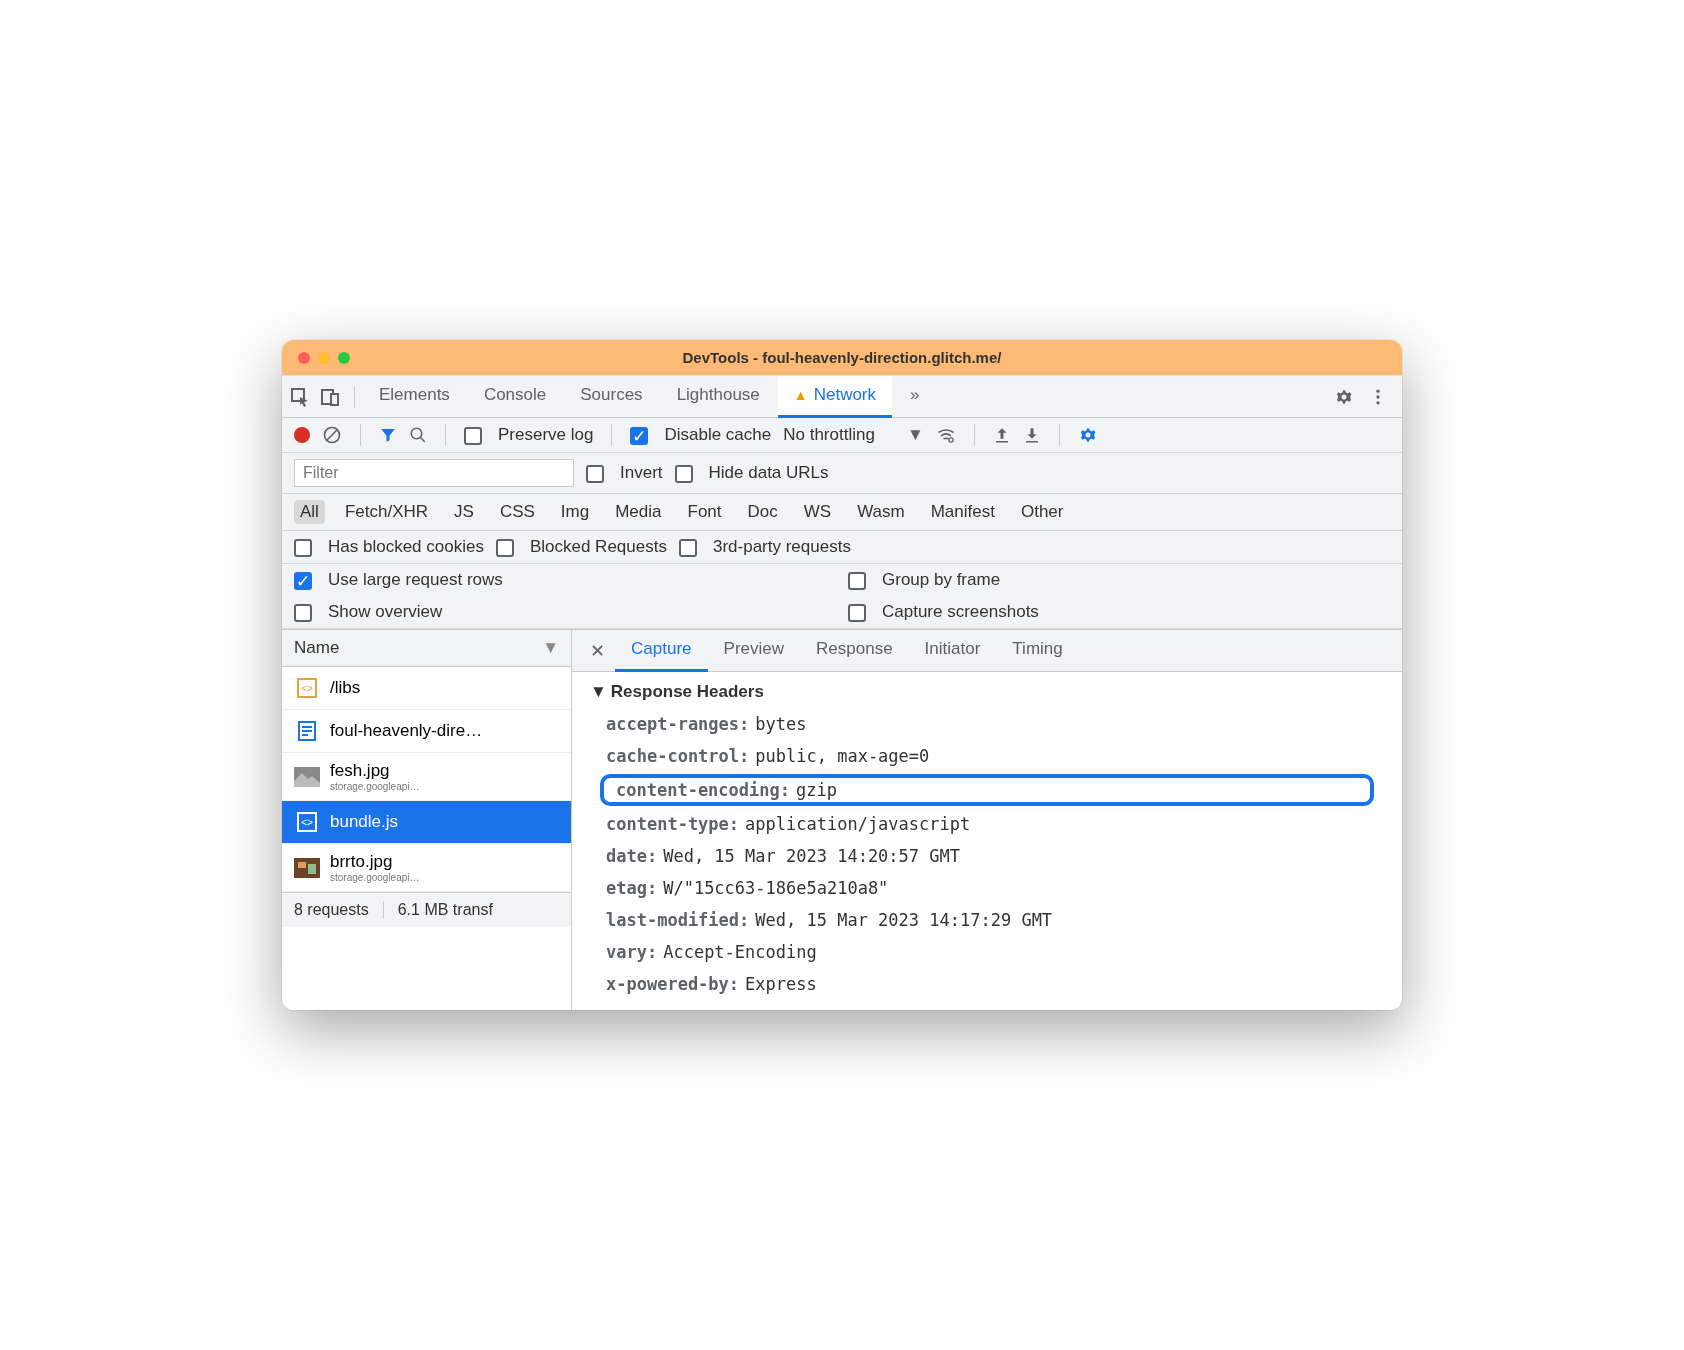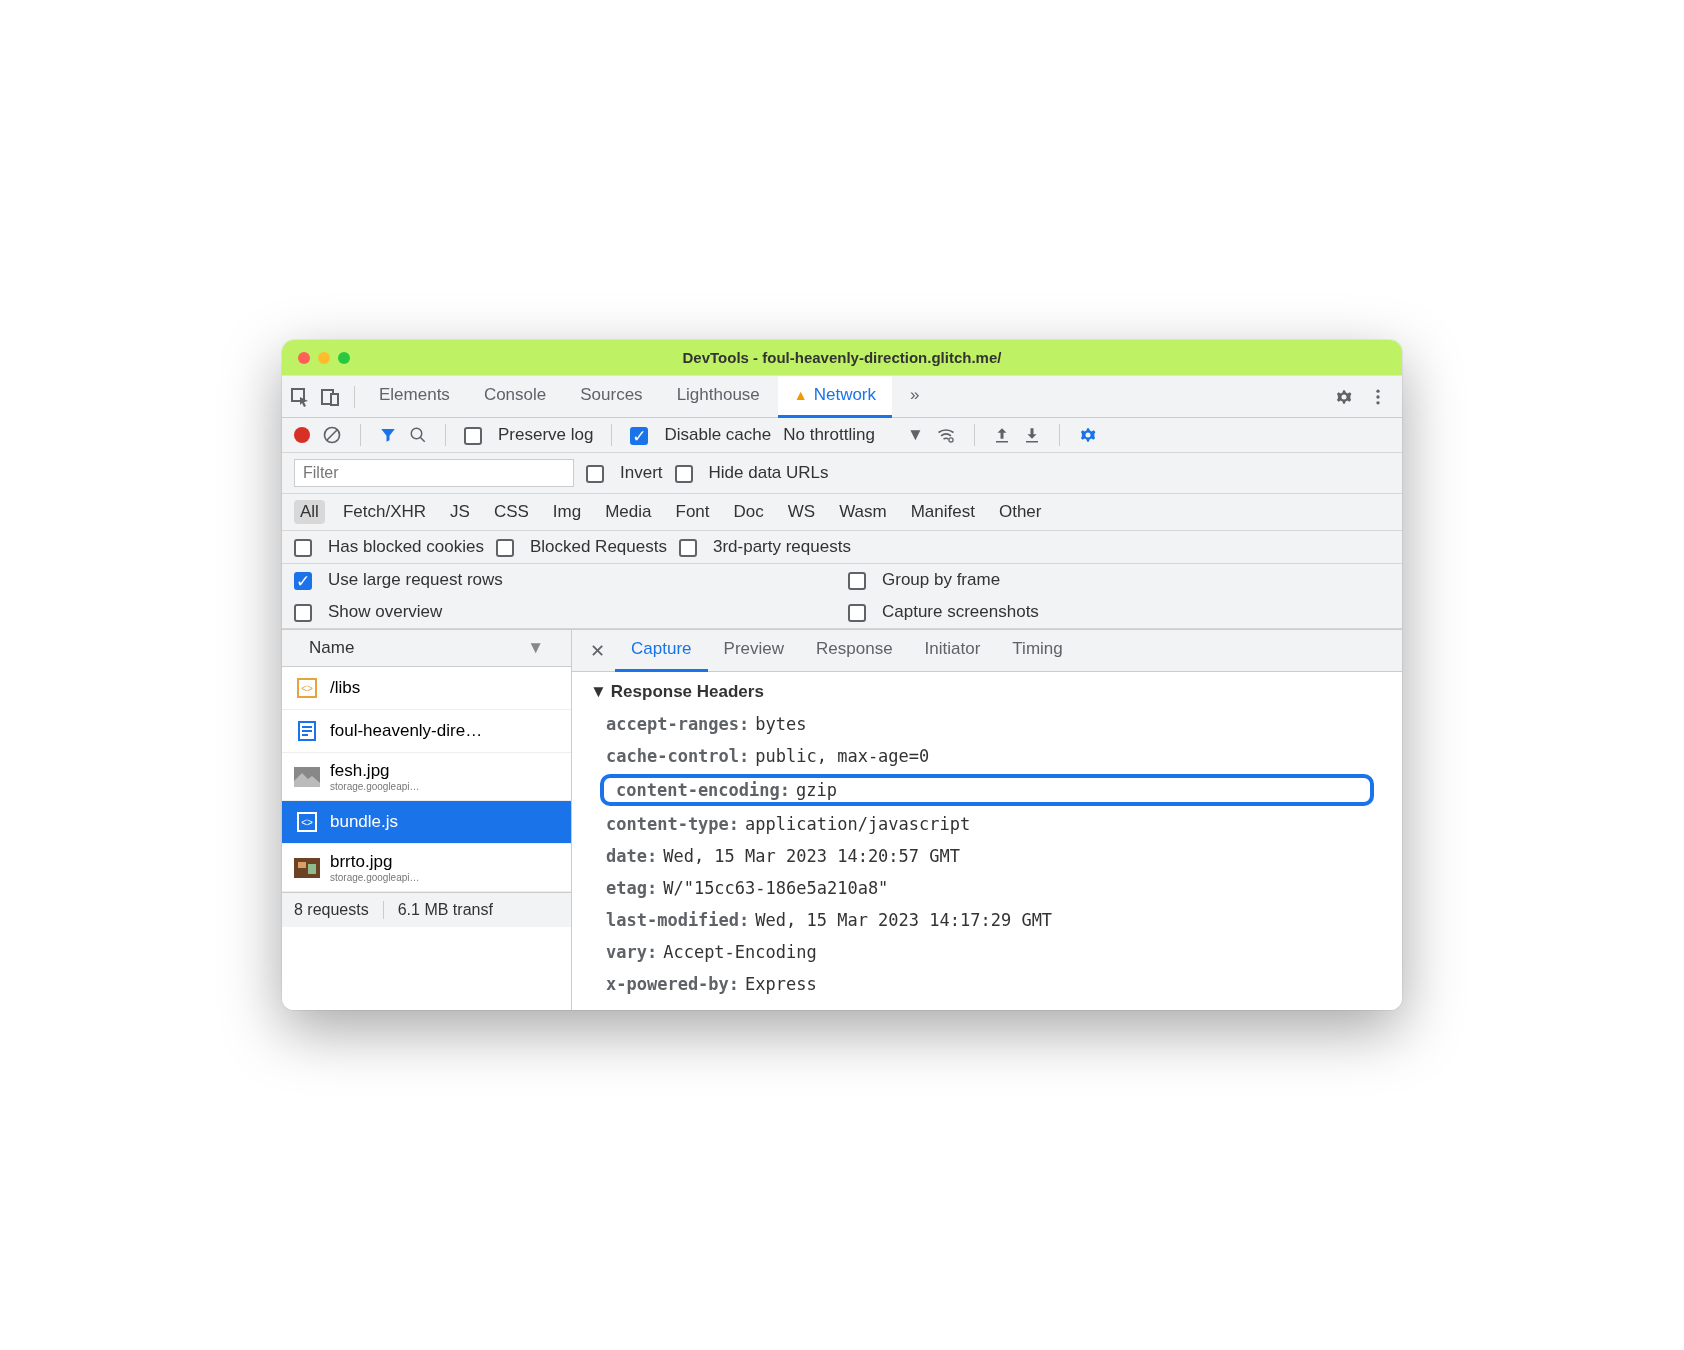--- a/index.html
+++ b/index.html
@@ -16,21 +16,21 @@
     width: 1120px;
     background: #fff;
     border-radius: 12px;
     box-shadow: 0 20px 60px rgba(0,0,0,0.35), 0 0 0 1px rgba(0,0,0,0.05);
     overflow: hidden;
     display: flex;
     flex-direction: column;
   }
   .titlebar {
     height: 36px;
-    background: #bef264;
+    background: #fdba74;
     display: flex;
     align-items: center;
     position: relative;
     border-bottom: 1px solid #e4e0de;
   }
   .traffic { display: flex; gap: 8px; padding-left: 16px; }
   .dot { width: 12px; height: 12px; border-radius: 50%; }
   .dot.red { background: #ff5f57; }
   .dot.yellow { background: #febc2e; }
   .dot.green { background: #28c840; }
@@ -76,29 +76,29 @@
   .chkbox {
     width:18px; height:18px; border:2px solid #5f6368; border-radius:3px;
     display:inline-flex; align-items:center; justify-content:center; background:#fff;
   }
   .chkbox.checked { background:#1a73e8; border-color:#1a73e8; color:#fff; }
   .throttle { display:flex; align-items:center; gap:6px; color:#333; }
   .filterbox {
     background:#fff; border:1px solid #ccc; height:28px; width:280px;
     display:flex; align-items:center; padding:0 8px; color:#777; font-size:16px;
   }
-  .type-pills { display:flex; align-items:center; font-size:17px; color:#333; flex-wrap:wrap; }
+  .type-pills { display:flex; align-items:center; gap:14px; font-size:17px; color:#333; flex-wrap:wrap; }
   .type-pill { padding:2px 6px; border-radius:4px; cursor:pointer; }
   .type-pill.active { background:#d8d8d8; }
   .toolbar5 { display:grid; grid-template-columns: 1fr 1fr; row-gap:12px; }
   .main { display:flex; flex:1; min-height:0; border-top:1px solid #ccc; }
   .reqlist { width:290px; border-right:1px solid #ccc; display:flex; flex-direction:column; background:#fff; }
   .reqlist-head {
     display:flex; align-items:center; justify-content:space-between;
-    padding:8px 27px; border-bottom:1px solid #ccc; background:#f1f3f4;
+    padding:8px 12px; border-bottom:1px solid #ccc; background:#f1f3f4;
     font-size:17px; color:#333;
   }
   .reqitem {
     display:flex; align-items:center; gap:10px; padding:8px 12px;
     border-bottom:1px solid #eee; font-size:17px; cursor:pointer;
   }
   .reqitem.selected { background:#1a73e8; color:#fff; }
   .reqitem .sub { font-size:10px; color:#777; }
   .reqicon { width:26px; height:26px; display:flex; align-items:center; justify-content:center; flex-shrink:0; }
   .reqtexts { display:flex; flex-direction:column; overflow:hidden; }

